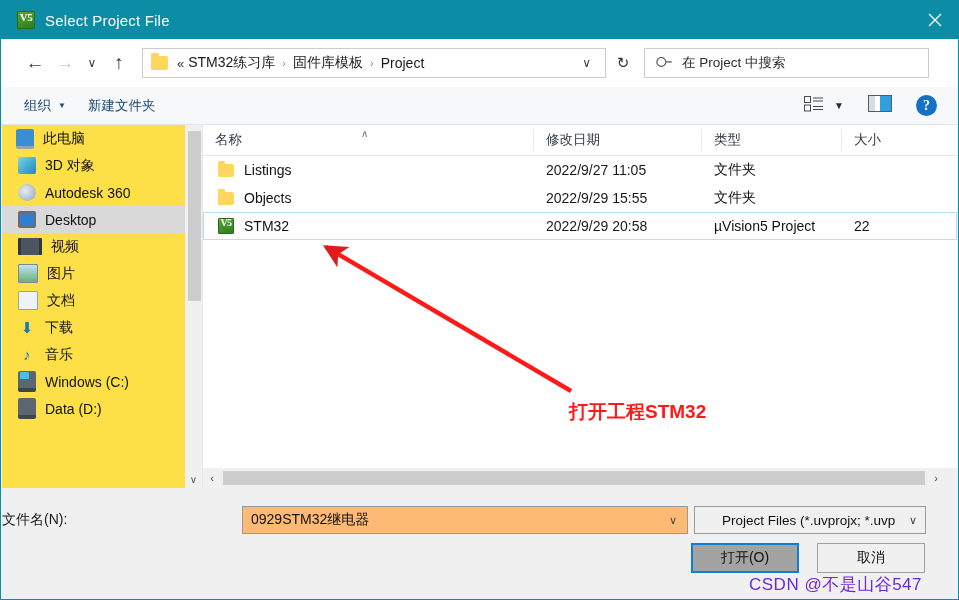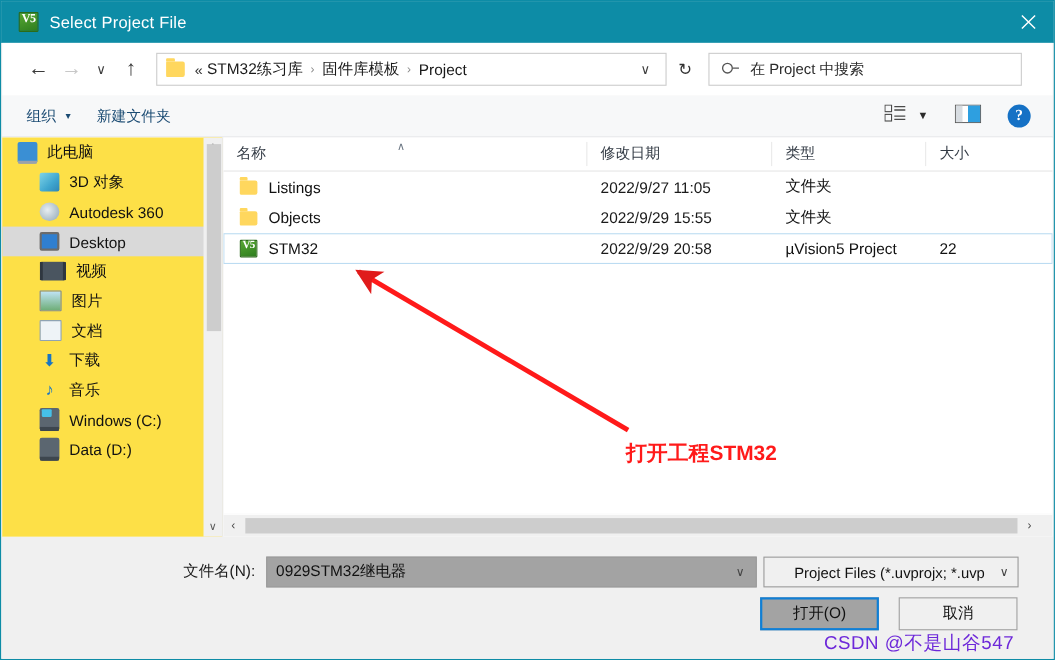--- a/index.html
+++ b/index.html
@@ -172,21 +172,21 @@
   .sidebar {
     width: 200px; height: 100%;
     background: #fde047;
     position: relative;
     overflow: hidden;
     flex: 0 0 auto;
   }
   .side-item {
     height: 27px;
     display: flex; align-items: center;
-    padding-left: 34px;
+    padding-left: 16px;
     font-size: 14px;
     color: #111111;
     white-space: nowrap;
   }
   .side-item.root { padding-left: 14px; }
   .side-item.sel { background: #d9d9d9; }
   .side-ico {
     width: 18px; height: 17px;
     margin-right: 9px;
     flex: 0 0 auto;
@@ -323,28 +323,28 @@
     width: 955px; height: 111px;
     background: #f0f0f0;
   }
   .fn-row {
     position: absolute; left: 0; top: 17px;
     width: 100%; height: 30px;
     display: flex; align-items: center;
   }
   .fn-label {
     font-size: 14px; color: #1a1a1a;
-    width: 240px; text-align: right;
+    width: 240px; text-align: left;
     padding-right: 10px;
     box-sizing: border-box;
   }
   .fn-input {
     width: 446px; height: 28px;
     border: 1px solid #9a9a9a;
-    background: #a3a3a3;
+    background: #fdba74;
     display: flex; align-items: center;
     box-sizing: border-box;
     flex: 0 0 auto;
   }
   .fn-input .val {
     font-size: 14px; color: #111; margin-left: 8px;
   }
   .fn-input .caret {
     margin-left: auto; margin-right: 10px;
     font-size: 11px; color: #444;

